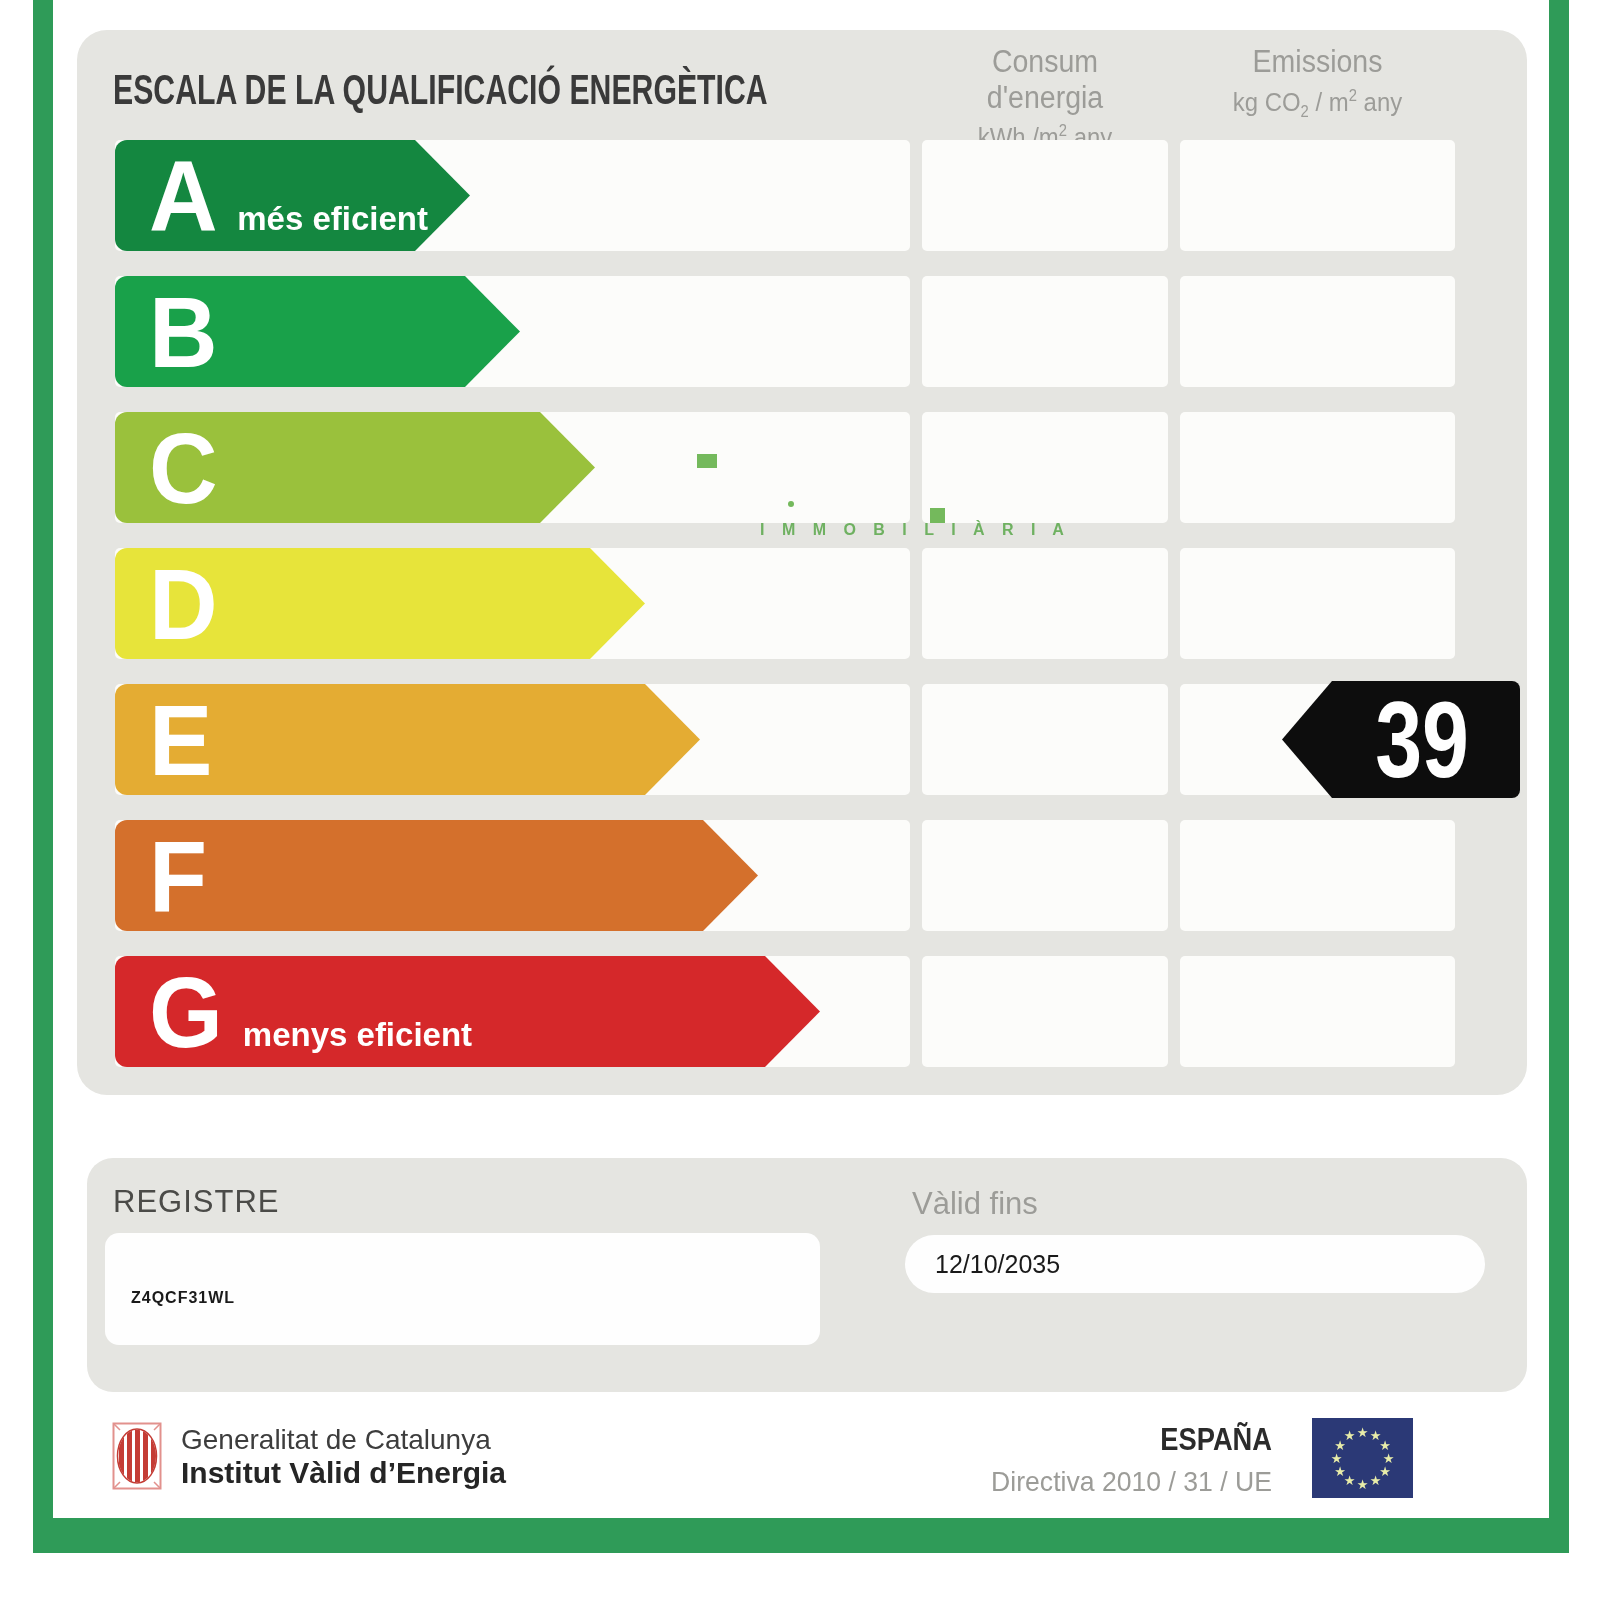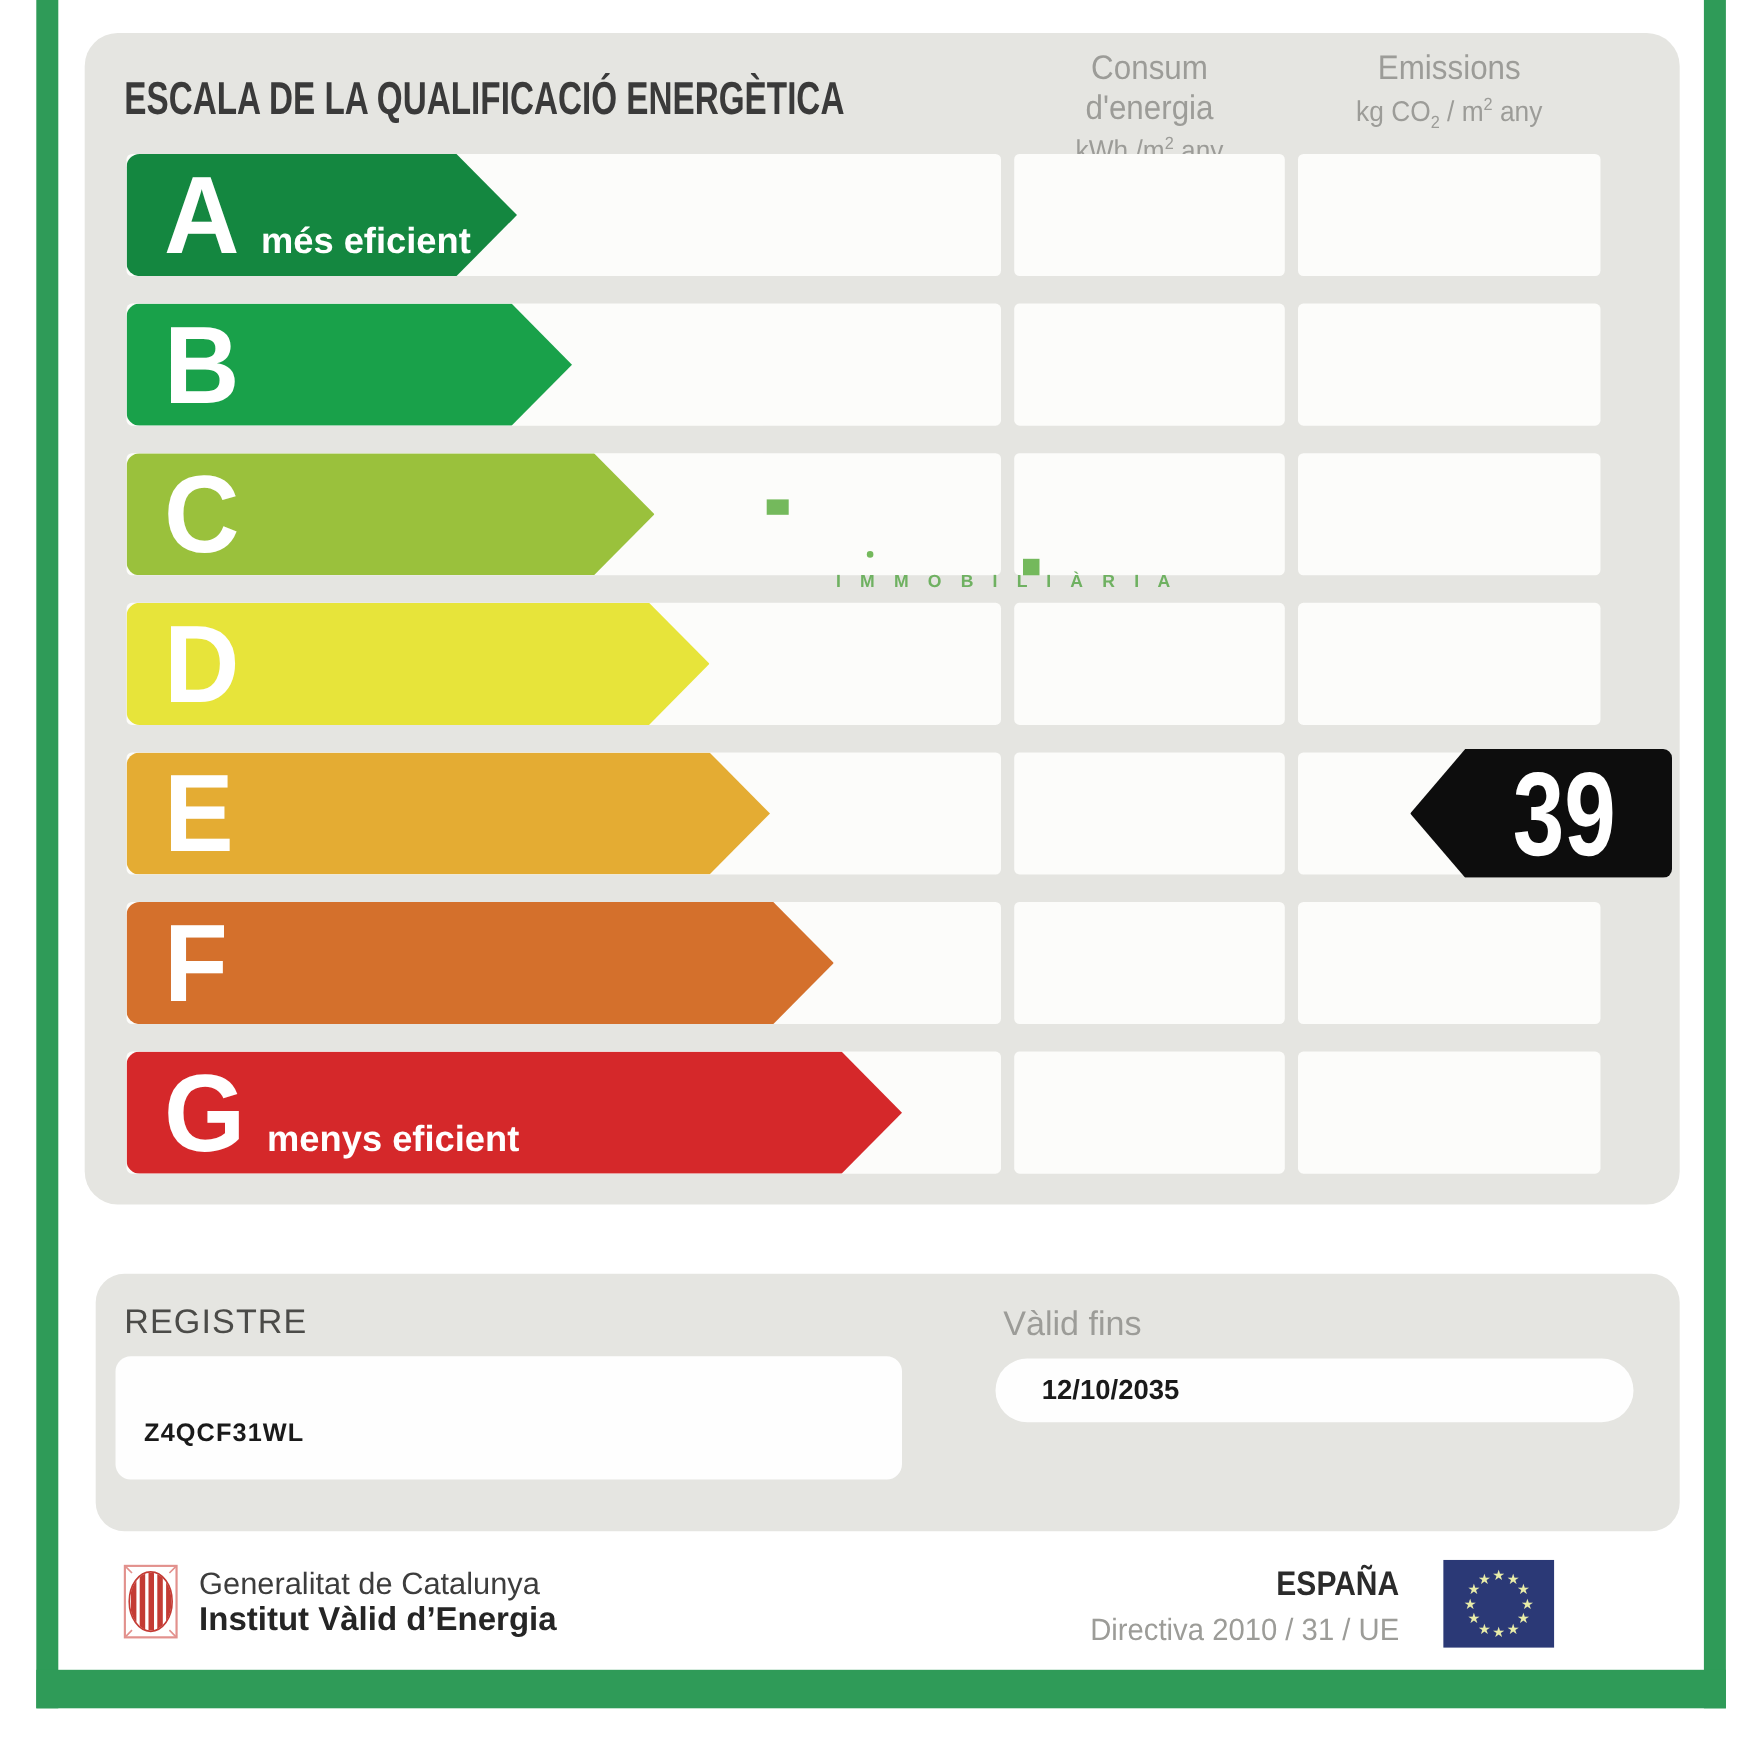--- a/index.html
+++ b/index.html
@@ -54,25 +54,25 @@
   .wm-name{left:610px;top:436px;font-size:110px;font-weight:bold;letter-spacing:-2px;
            color:rgba(255,255,255,.93);}
   .wm-sq1{left:697px;top:454px;width:20px;height:14px;background:#74b95c;}
   .wm-dot{left:788px;top:501px;width:6px;height:6px;background:#74b95c;border-radius:50%;}
   .wm-sq2{left:930px;top:508px;width:15px;height:15px;background:#74b95c;}
   .wm-label{left:760px;top:521px;font-size:16px;letter-spacing:6.5px;color:#6fb161;font-weight:bold;white-space:nowrap;}
 
   
   .reg-label{position:absolute;left:113px;top:1184px;font-size:31px;color:#4b4b48;letter-spacing:1px;}
   .reg-box{position:absolute;left:105px;top:1233px;width:715px;height:112px;background:#fefefe;border-radius:14px;}
-  .reg-value{position:absolute;left:26px;top:56px;font-size:23px;font-weight:bold;color:#1a1a1a;letter-spacing:1px;}
+  .reg-value{position:absolute;left:26px;top:56px;font-size:16px;font-weight:bold;color:#1a1a1a;letter-spacing:1px;}
   .valid-label{position:absolute;left:912px;top:1186px;font-size:31px;color:#9c9c98;}
   .valid-box{position:absolute;left:905px;top:1235px;width:580px;height:58px;background:#fefefe;border-radius:29px;
              display:flex;align-items:center;}
-  .valid-value{margin-left:42px;font-size:25px;font-weight:bold;color:#1a1a1a;}
+  .valid-value{margin-left:30px;font-size:25px;font-weight:normal;color:#1a1a1a;}
 
   
   .gencat-logo{position:absolute;left:112px;top:1422px;width:50px;height:68px;}
   .org1{position:absolute;left:181px;top:1424px;font-size:28px;color:#3d3d3d;white-space:nowrap;}
   .org2{position:absolute;left:181px;top:1456px;font-size:30px;font-weight:bold;color:#252525;white-space:nowrap;}
   .country{position:absolute;left:972px;top:1422px;width:300px;text-align:right;font-size:31px;font-weight:bold;color:#2b2b2b;
            transform:scaleX(.88);transform-origin:right top;}
   .directive{position:absolute;left:872px;top:1466px;width:400px;text-align:right;font-size:28px;color:#9c9c98;
              transform:scaleX(.95);transform-origin:right top;}
   .eu-flag{position:absolute;left:1312px;top:1418px;width:101px;height:80px;}

